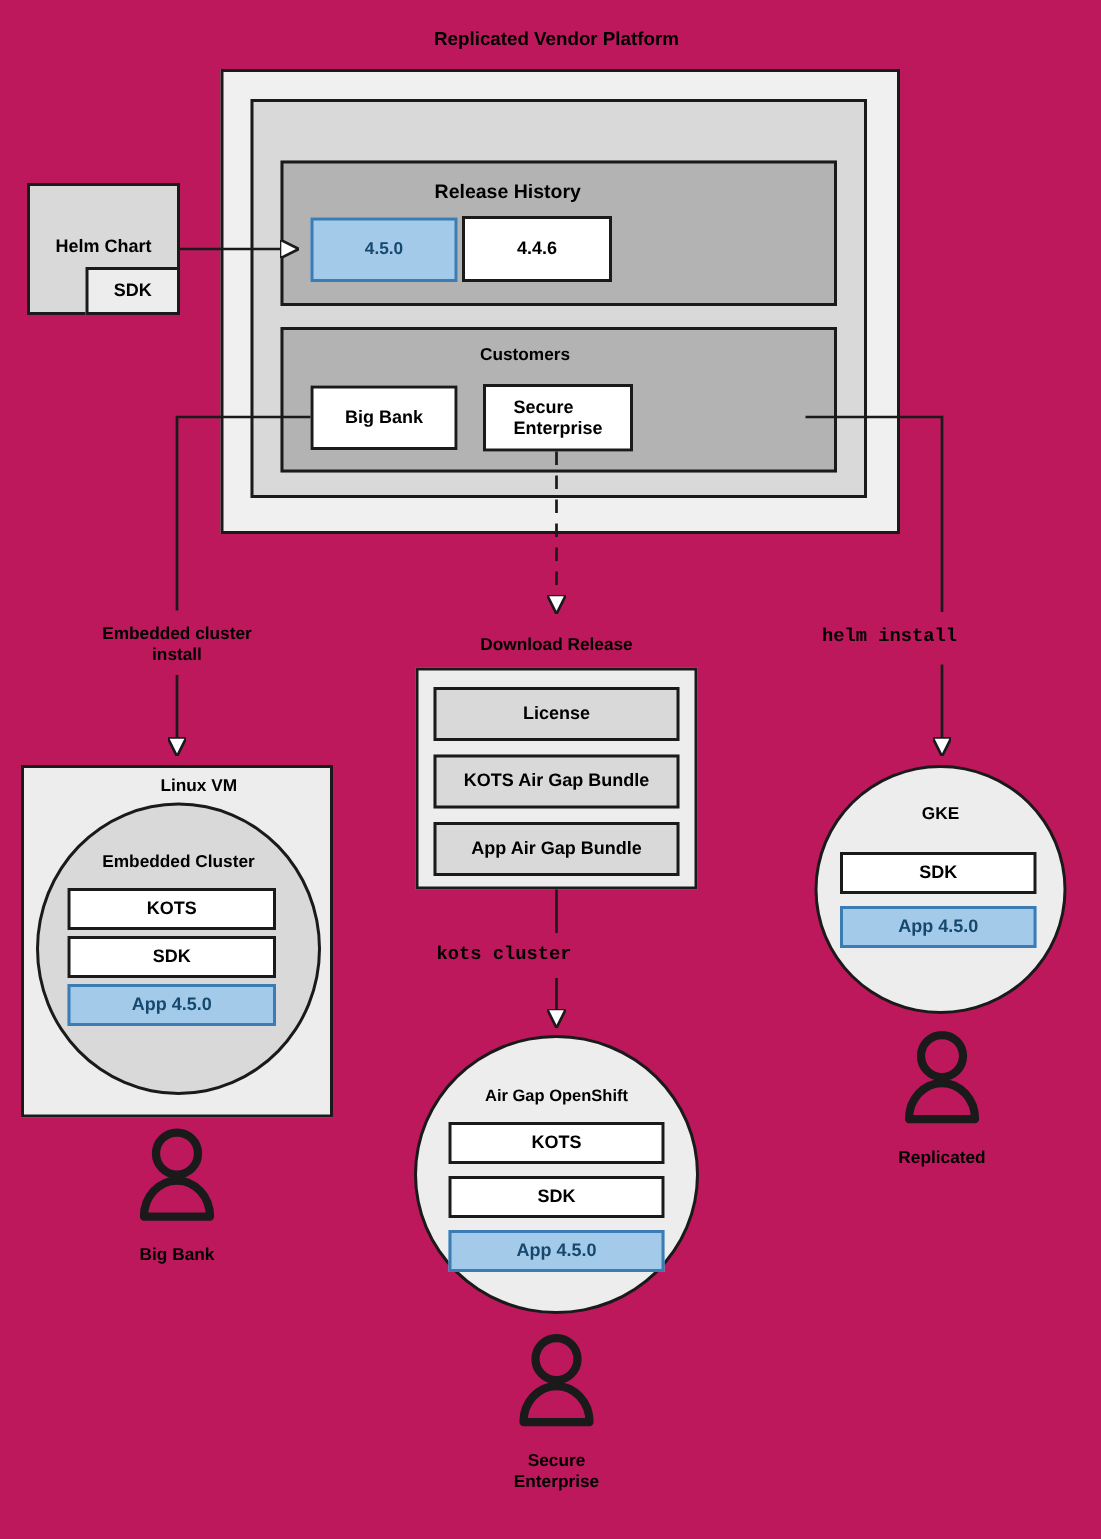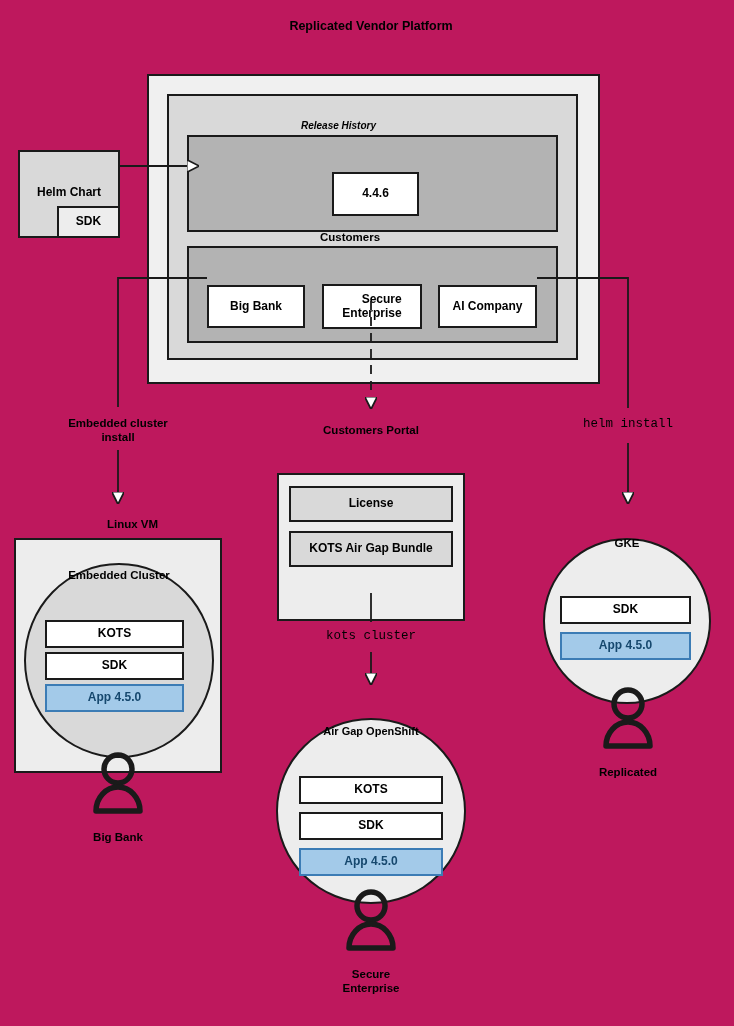--- a/index.html
+++ b/index.html
@@ -15,25 +15,24 @@
     background:#be185d;
     overflow:hidden;
     padding-left:26px;
   }
   .node{
     position:absolute;
     box-sizing:border-box;
     display:flex;
     align-items:center;
     justify-content:center;
-    text-align:right;
+    text-align:left;
     color:#000000;
     font-weight:bold;
     line-height:1.15;
-    margin-top:28px;
   }
   
   .platform-outer{
     background:#F0F0F0;
     border:2px solid #1A1A1A;
   }
   .channel{
     background:#D9D9D9;
     border:2px solid #1A1A1A;
   }
@@ -79,23 +78,23 @@
   }
   .plain-label{
     position:absolute;
     text-align:center;
     font-weight:bold;
     color:#000000;
     line-height:1.25;
   }
   .mono-label{
     position:absolute;
-    text-align:center;
+    text-align:left;
     font-family:"Liberation Mono", monospace;
-    font-weight:normal;
+    font-weight:bold;
     color:#000000;
     letter-spacing:0px;
   }
   svg.overlay{
     position:absolute;
     left:0;top:0;
     width:734px;
     height:1026px;
     pointer-events:none;
   }
@@ -105,47 +104,48 @@
 
 <div id="canvas">
 
   <div class="plain-label" style="left:171px;top:19px;width:400px;font-size:12.5px;">Replicated Vendor Platform</div>
 
   <div class="node platform-outer" style="left:147px;top:46px;width:453px;height:310px;"></div>
 
   <div class="node channel" style="left:167px;top:66px;width:411px;height:266px;"></div>
 
   <div class="node subgroup" style="left:187px;top:107px;width:371px;height:97px;"></div>
-  <div class="group-title" style="left:187px;top:120px;width:303px;font-size:10px;font-style:italic;">Release History</div>
-
-  <div class="node box-white" style="left:332px;top:144px;width:87px;height:44px;font-size:12px;">4.4.6</div>
+  <div class="group-title" style="left:187px;top:120px;width:303px;font-size:13px;">Release History</div>
+
+  <div class="node box-blue" style="left:207px;top:145px;width:98px;height:43px;font-size:11.5px;">4.5.0</div>
+  <div class="node box-white" style="left:308px;top:144px;width:100px;height:44px;font-size:12px;">4.4.6</div>
 
   <div class="node subgroup" style="left:187px;top:218px;width:371px;height:97px;"></div>
   <div class="group-title" style="left:187px;top:231px;width:326px;font-size:11.5px;">Customers</div>
 
   <div class="node box-white" style="left:207px;top:257px;width:98px;height:43px;font-size:12px;white-space:pre-line;">Big Bank</div>
   <div class="node box-white" style="left:322px;top:256px;width:100px;height:45px;font-size:12px;white-space:pre-line;">Secure
 Enterprise</div>
-  <div class="node box-white" style="left:438px;top:257px;width:99px;height:43px;font-size:12px;white-space:pre-line;">AI Company</div>
 
   <div class="node box-grey" style="left:18px;top:122px;width:102px;height:88px;font-size:12px;align-items:flex-start;padding-top:34px;">Helm Chart</div>
   <div class="node box-lightgrey" style="left:57px;top:178px;width:63px;height:32px;font-size:12px;">SDK</div>
 
   <div class="plain-label" style="left:38px;top:416px;width:160px;font-size:11.5px;white-space:pre-line;">Embedded cluster
 install</div>
 
-  <div class="plain-label" style="left:291px;top:423px;width:160px;font-size:11.5px;">Customers Portal</div>
+  <div class="plain-label" style="left:291px;top:423px;width:160px;font-size:11.5px;">Download Release</div>
 
   <div class="mono-label" style="left:548px;top:417px;width:160px;font-size:12.5px;">helm install</div>
 
   <div class="mono-label" style="left:291px;top:629px;width:160px;font-size:12.5px;">kots cluster</div>
 
   <div class="node box-lightgrey" style="left:277px;top:445px;width:188px;height:148px;"></div>
   <div class="node box-grey" style="left:289px;top:458px;width:164px;height:36px;font-size:12px;">License</div>
   <div class="node box-grey" style="left:289px;top:503px;width:164px;height:36px;font-size:12px;">KOTS Air Gap Bundle</div>
+  <div class="node box-grey" style="left:289px;top:548px;width:164px;height:36px;font-size:12px;">App Air Gap Bundle</div>
 
   <div class="node box-lightgrey" style="left:14px;top:510px;width:208px;height:235px;"></div>
   <div class="group-title" style="left:14px;top:518px;width:237px;font-size:11.5px;">Linux VM</div>
 
   <div class="node circle circle-grey" style="left:24px;top:535px;width:190px;height:195px;"></div>
   <div class="group-title" style="left:24px;top:569px;width:190px;font-size:11.5px;">Embedded Cluster</div>
 
   <div class="node box-white" style="left:45px;top:592px;width:139px;height:28px;font-size:12px;">KOTS</div>
   <div class="node box-white" style="left:45px;top:624px;width:139px;height:28px;font-size:12px;">SDK</div>
   <div class="node box-blue" style="left:45px;top:656px;width:139px;height:28px;font-size:12px;">App 4.5.0</div>

